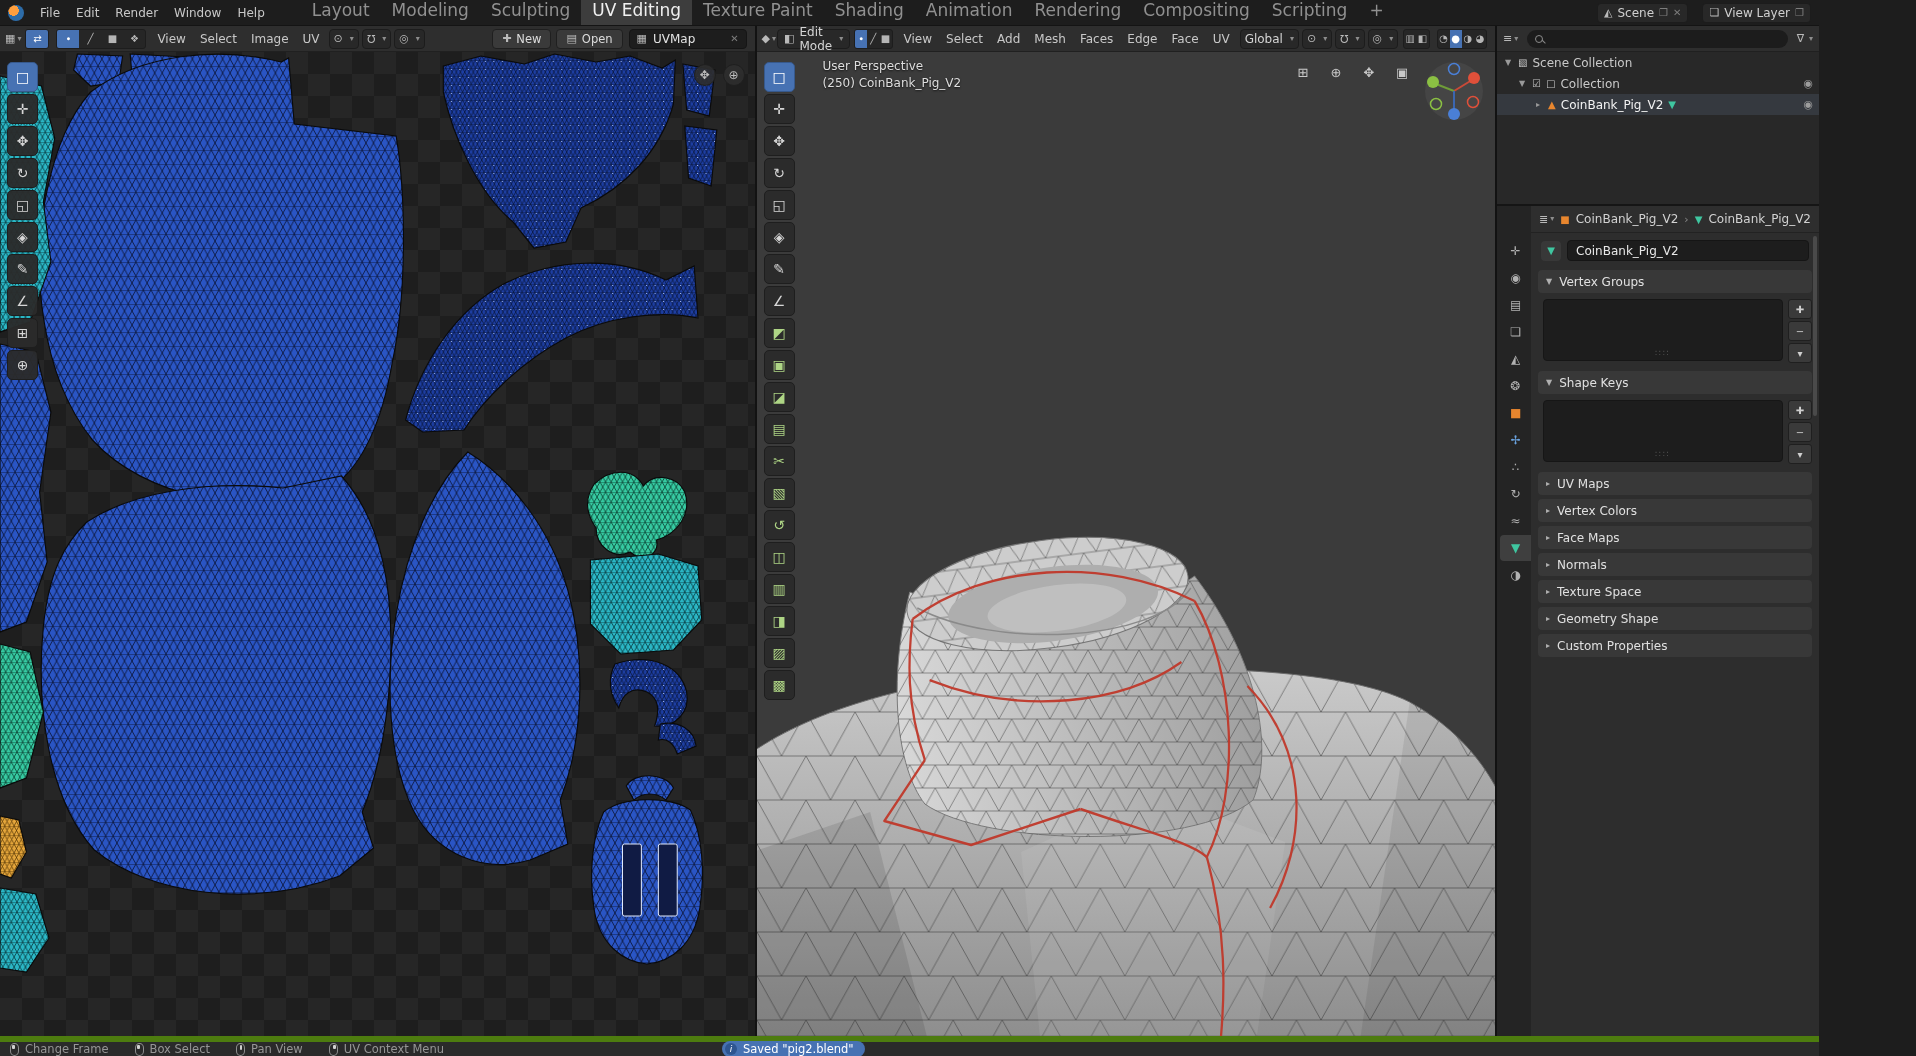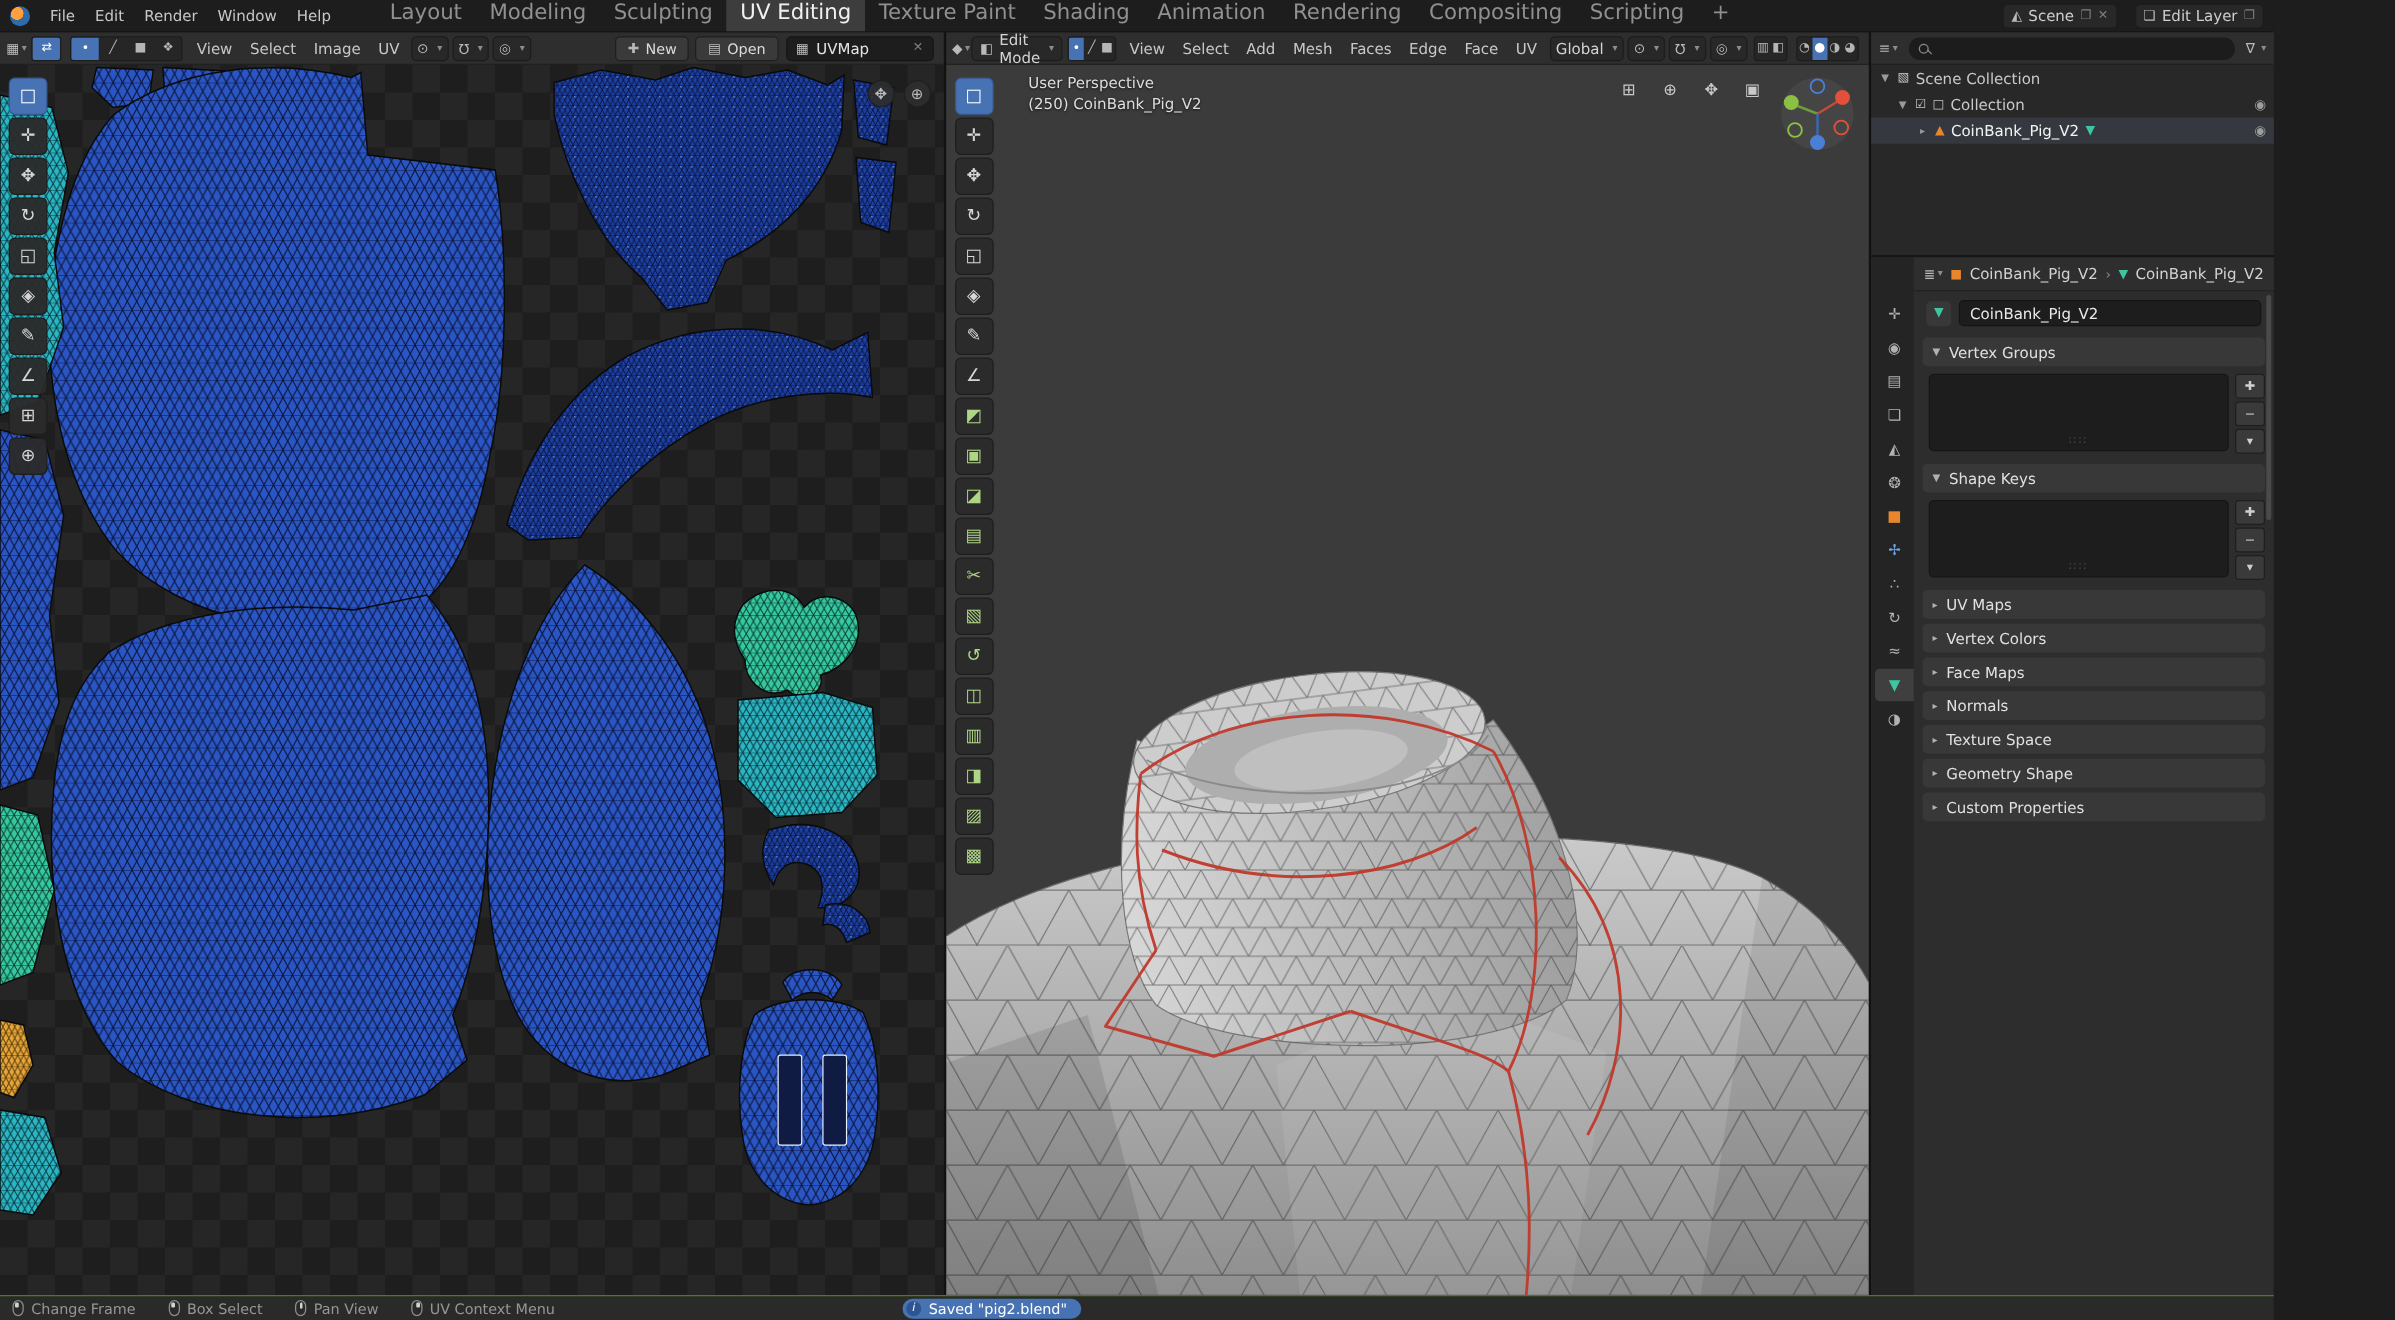--- a/index.html
+++ b/index.html
@@ -87,21 +87,21 @@
   .panel-h { height:23px; background:#383838; border-radius:4px; margin:4px 7px 0; display:flex; align-items:center; gap:7px; padding:0 8px; color:#e0e0e0; font-size:12px; }
   .panel-h .exp { font-size:8px; color:#b0b0b0; }
   .panel-c { display:flex; gap:5px; padding:6px 7px 4px 12px; }
   .well { flex:1; background:#1d1d1d; border:1px solid #161616; border-radius:4px; height:62px; position:relative; }
   .well .grip { position:absolute; bottom:2px; left:50%; transform:translateX(-50%); color:#4e4e4e; font-size:9px; letter-spacing:2px; }
   .side-btns { width:24px; display:flex; flex-direction:column; gap:2px; }
   .mini { height:20px; background:#3a3a3a; border:1px solid #1f1f1f; border-radius:3px; color:#cfcfcf; display:flex; align-items:center; justify-content:center; font-size:10px; }
   .pscroll { position:absolute; right:2px; top:30px; width:4px; height:180px; background:#4a4a4a; border-radius:2px; }
 
   
-  #statusbar { height:20px; background:#2a2a2a; border-top:1px solid #4d7c0f; display:flex; align-items:center; padding:0 10px; gap:26px; font-size:11.5px; color:#969696; flex:0 0 20px; }
+  #statusbar { height:20px; background:#2a2a2a; border-top:6px solid #4d7c0f; display:flex; align-items:center; padding:0 10px; gap:26px; font-size:11.5px; color:#969696; flex:0 0 20px; }
   .status-item { display:flex; align-items:center; gap:6px; }
   .status-item.right { }
   .mouse { position:relative; width:9px; height:13px; border:1.2px solid #8f8f8f; border-radius:4.5px/5px; display:inline-block; }
   .mouse::after { content:""; position:absolute; background:#d2d2d2; }
   .status-item.left .mouse::after { left:1px; top:1px; width:3px; height:4px; border-radius:1px; }
   .status-item.mid .mouse::after { left:3px; top:1px; width:2px; height:5px; border-radius:1px; }
   .status-item.right .mouse::after { right:1px; top:1px; width:3px; height:4px; border-radius:1px; }
   .saved-pill { margin-left:252px; background:#4772b3; color:#fff; border-radius:10px; height:16px; display:flex; align-items:center; gap:6px; padding:0 11px 0 3px; }
   .info-circle { width:12px; height:12px; border-radius:50%; background:#2e5590; display:flex; align-items:center; justify-content:center; font-size:9px; font-style:italic; }
   .stats { margin-left:auto; color:#9a9a9a; white-space:nowrap; }
@@ -137,21 +137,21 @@
       </div>
     <div class="tb-right">
       <div class="dd">
         <span class="icon">◭</span>
         <span>Scene</span>
         <span class="icon dim">❐</span>
         <span class="icon dim">✕</span>
       </div>
       <div class="dd">
         <span class="icon">❏</span>
-        <span>Edit Layer</span>
+        <span>View Layer</span>
         <span class="icon dim">❐</span>
       </div>
     </div>
   </header>
 
   <main id="editors">
 
     <section id="uv-editor" class="editor">
       <div class="ed-header">
         <span class="icon">

